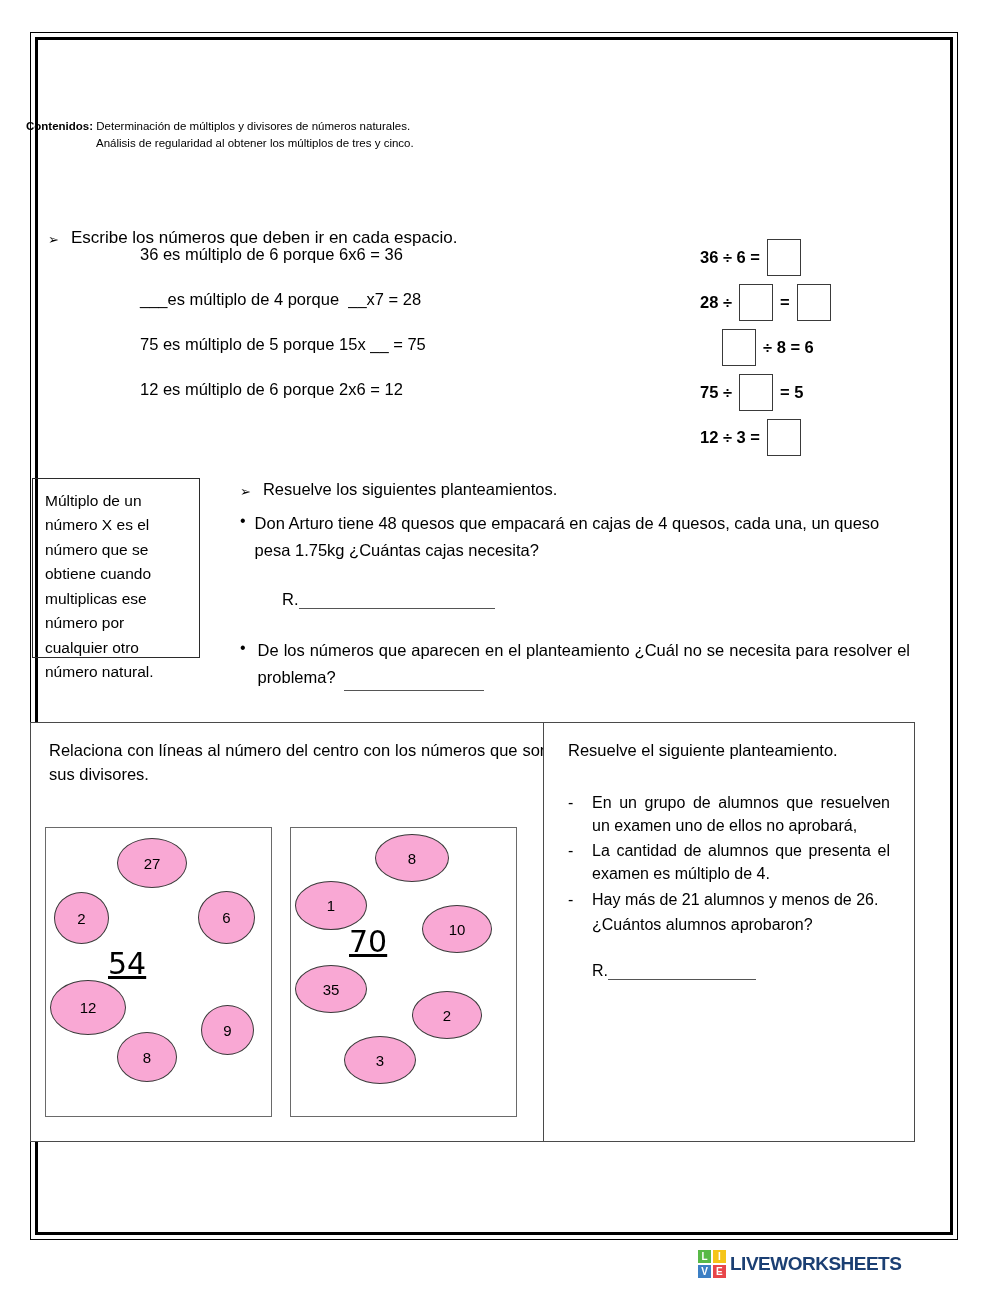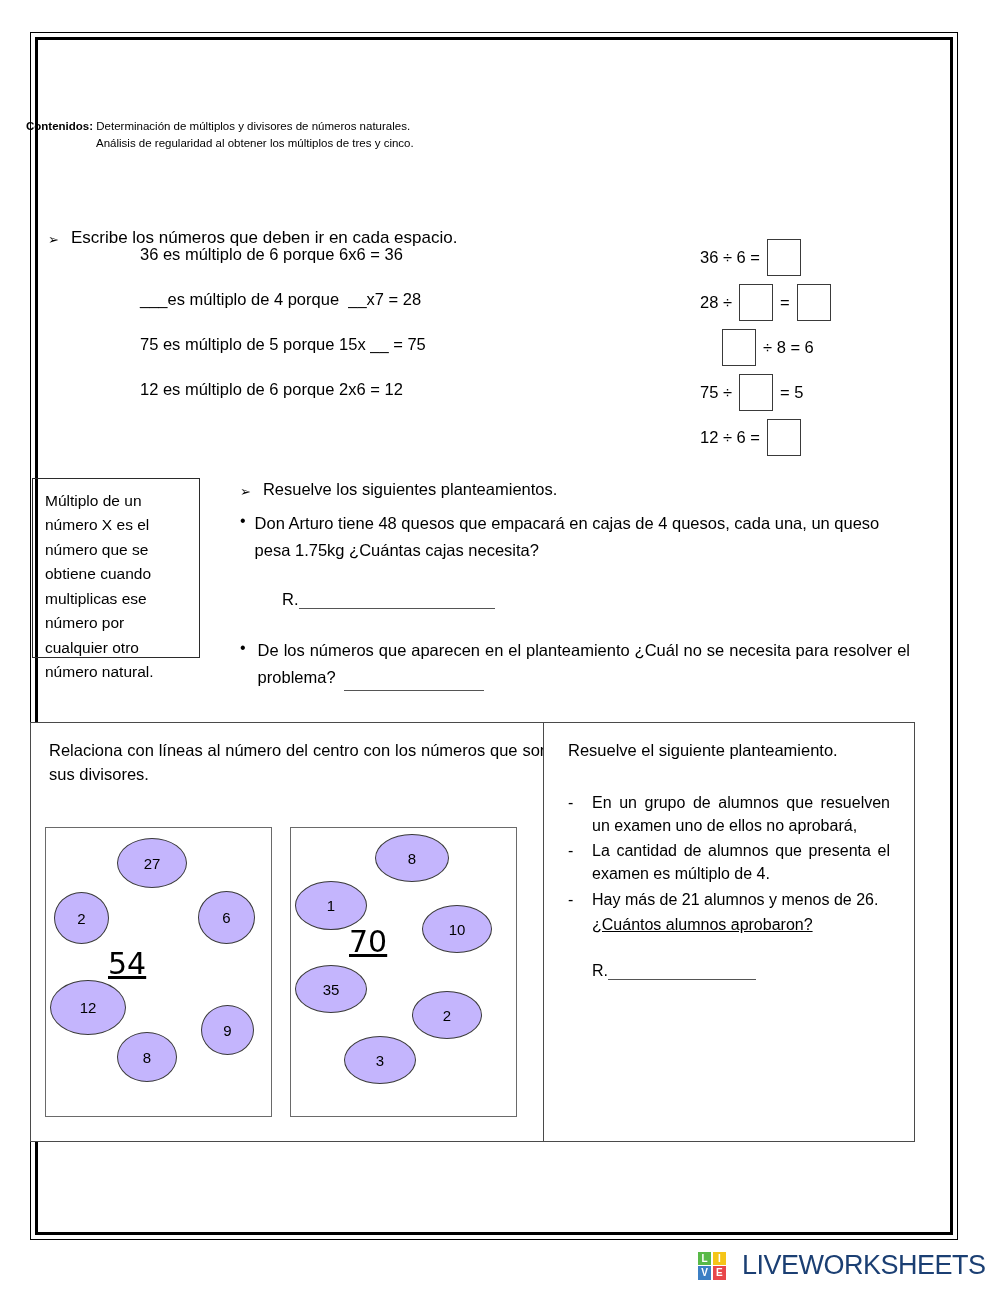--- a/index.html
+++ b/index.html
@@ -47,20 +47,21 @@
 
   .mult-list{
     position:absolute;left:140px;top:240px;width:420px;
     font-size:16.5px;
   }
   .mult-list .row{height:45px;line-height:28px;white-space:pre;}
 
   .div-list{
     position:absolute;left:700px;top:235px;width:200px;
     font-size:16.5px;
+    font-weight:bold;
   }
   .div-list .drow{
     height:45px;display:flex;align-items:center;gap:7px;
   }
   .ansbox{
     display:inline-block;
     width:34px;height:37px;
     border:1.4px solid #3a3a3a;
     box-sizing:border-box;
     background:#fff;
@@ -119,60 +120,59 @@
     border:1.4px solid #6a6a6a;
     box-sizing:border-box;
     background:#fff;
   }
   .oval{
     position:absolute;
     border:1.3px solid #3a3a3a;
     border-radius:50%;
     display:flex;align-items:center;justify-content:center;
     font-size:15px;
-    background:#c4b5fd;
+    background:#f9a8d4;
     box-sizing:border-box;
   }
   .center-num{
     position:absolute;
     font-size:30px;
     font-family:"DejaVu Sans", sans-serif;
     letter-spacing:0px;
     text-decoration:underline;
   }
 
   .rlist{margin-top:28px;font-size:16px;}
   .rlist .li{
     display:flex;gap:16px;align-items:flex-start;
     margin-bottom:2px;line-height:1.45;
   }
   .rlist .dash{width:8px;flex:none;}
   .rlist .li .txt{flex:1;text-align:justify;}
-  .rlist .q{margin-left:24px;margin-top:1px;line-height:1.45;text-decoration:underline;}
+  .rlist .q{margin-left:24px;margin-top:1px;line-height:1.45;}
   .rlist .ans{margin-left:24px;margin-top:26px;}
 
   
   .logo{
     position:absolute;left:698px;top:1250px;
     display:flex;align-items:center;gap:4px;
   }
   .logo-tiles{
     width:28px;height:28px;
     display:grid;grid-template-columns:1fr 1fr;grid-template-rows:1fr 1fr;
     gap:1.5px;
   }
   .tile{
     display:flex;align-items:center;justify-content:center;
     font-size:10px;font-weight:bold;color:#fff;
     font-family:"Liberation Sans", sans-serif;
   }
   .logo-word{
-    font-size:27px;font-weight:normal;letter-spacing:-0.5px;
+    font-size:19px;font-weight:bold;letter-spacing:-0.5px;
     font-family:"Liberation Sans", sans-serif;
-    margin-left:12px;
   }
 </style>
 </head>
 <body>
 
 <div class="page-frame">
   <div class="page-frame-inner"></div>
 </div>
 
 <div class="contenidos">
@@ -212,21 +212,21 @@
     <span>÷ 8 = 6</span>
   </div>
 
   <div class="drow">
     <span>75 ÷</span>
     <span class="ansbox"></span>
     <span>= 5</span>
   </div>
 
   <div class="drow">
-    <span>12 ÷ 6 =</span>
+    <span>12 ÷ 3 =</span>
     <span class="ansbox"></span>
   </div>
 
 </div>
 
 <div class="defbox">
   <span>Múltiplo de un número X es el número que se obtiene cuando multiplicas ese número  por cualquier otro número natural.</span>
 </div>
 
 <div class="problems">

